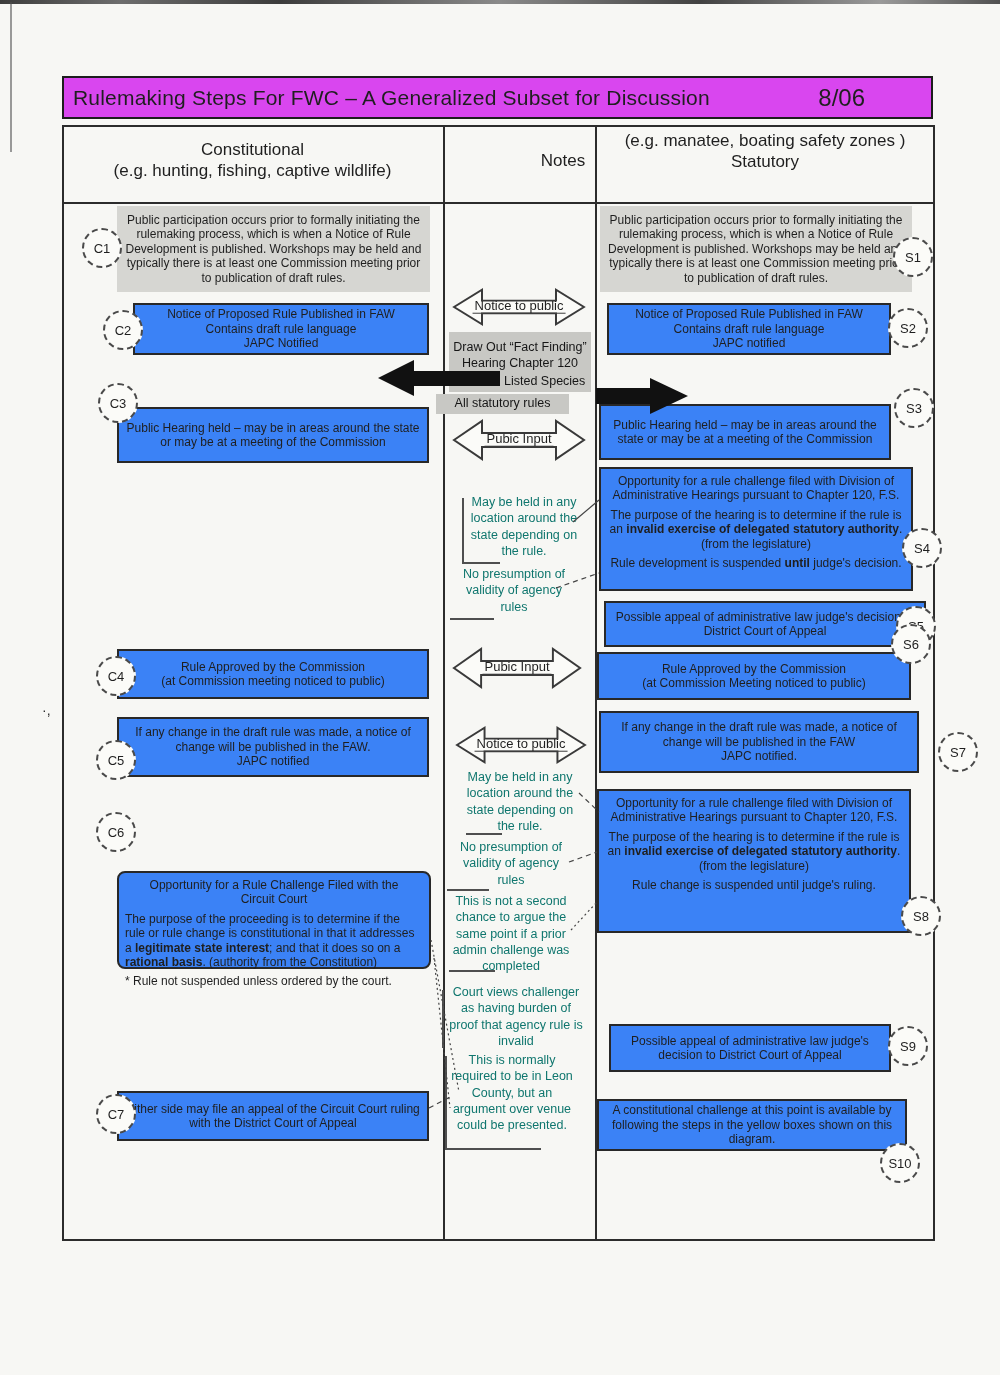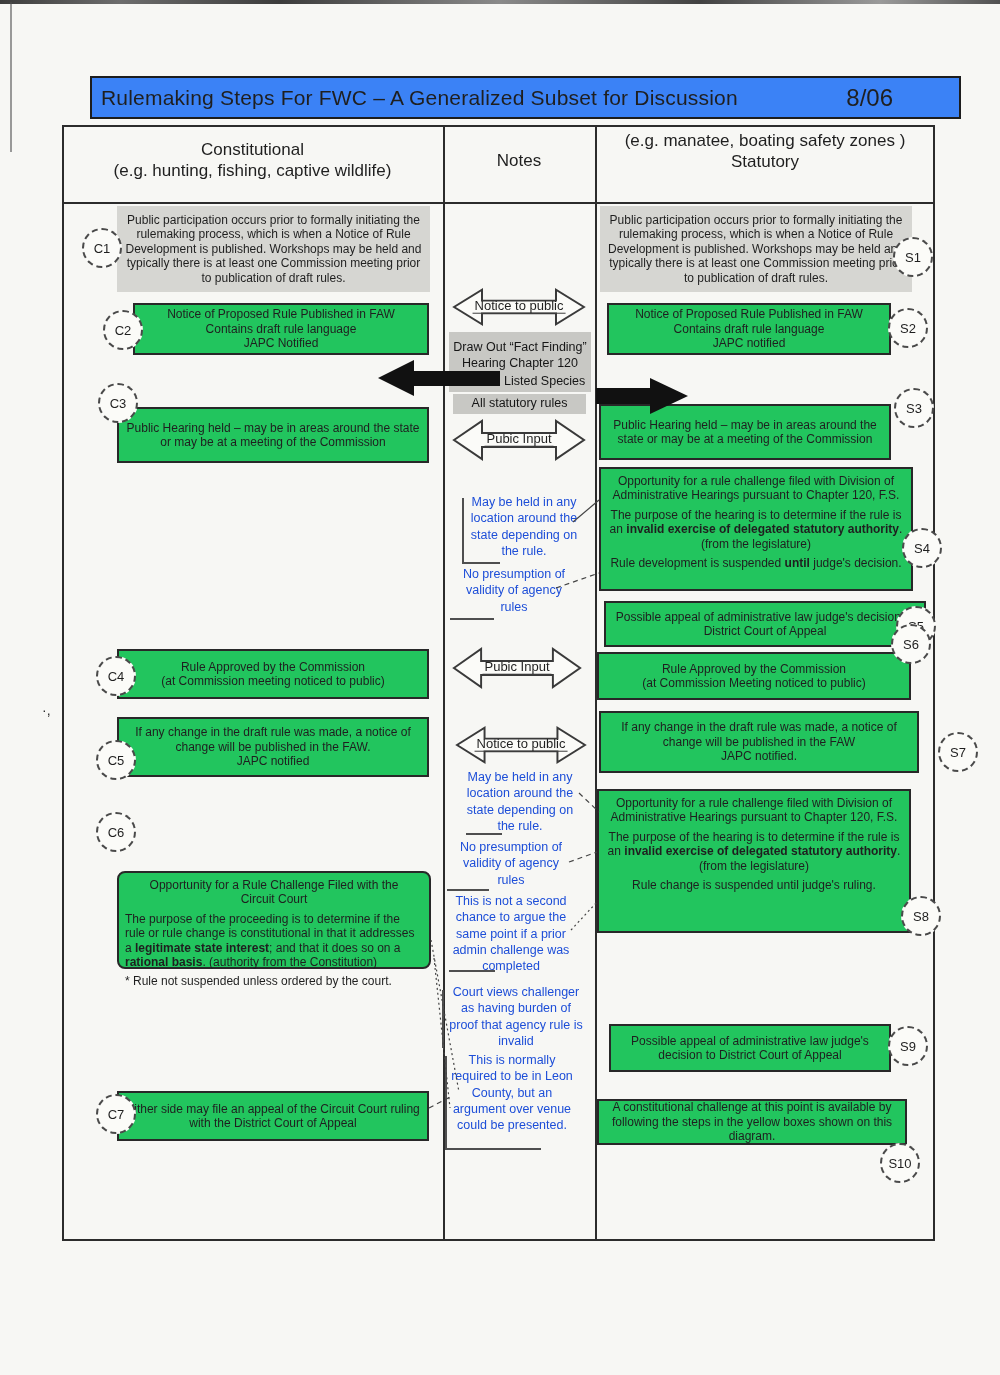--- a/index.html
+++ b/index.html
@@ -3,40 +3,40 @@
 <meta charset="utf-8">
 <style>
   html,body{margin:0;padding:0;background:#e9e9e6;}
   .sheet{position:relative;width:1000px;height:1375px;background:#f7f7f4;
          font-family:"Liberation Sans",sans-serif;color:#1f1f1f;overflow:hidden;}
   .scan-top{position:absolute;left:0;top:0;width:100%;height:4px;
     background:linear-gradient(90deg,#1b1b1b 0%,#555 12%,#1b1b1b 28%,#777 50%,#222 70%,#8a8a8a 88%,#333 100%);opacity:.85;}
   .scan-left{position:absolute;left:10px;top:2px;width:2px;height:150px;background:#4c4c4c;opacity:.55;}
   .margin-mark{position:absolute;left:42px;top:702px;font-size:14px;color:#2c2c2c;}
   .titlebox{position:absolute;left:62px;top:76px;width:871px;height:43px;border:2px solid #1d1d1d;
-            background:#3b82f6;display:flex;align-items:center;box-sizing:border-box;margin-left:28px;}
+            background:#d946ef;display:flex;align-items:center;box-sizing:border-box;}
   .title{font-size:21px;padding-left:9px;letter-spacing:.2px;white-space:nowrap;}
   .date{margin-left:auto;margin-right:66px;font-size:24px;}
   .grid{position:absolute;left:62px;top:125px;width:873px;height:1116px;border:2px solid #2c2c2c;box-sizing:border-box;}
   .vline{position:absolute;top:0;bottom:0;width:2px;background:#2c2c2c;}
   .headline{position:absolute;left:0;right:0;top:75px;height:2px;background:#2c2c2c;}
   .colhead{position:absolute;text-align:center;font-size:17px;line-height:1.25;}
-  .box{position:absolute;border:2px solid #282828;background:#22c55e;font-size:12px;line-height:1.2;
+  .box{position:absolute;border:2px solid #282828;background:#3b82f6;font-size:12px;line-height:1.2;
        display:flex;flex-direction:column;justify-content:center;text-align:center;
        padding:3px 6px;box-sizing:border-box;}
   .box.gray{background:#d6d6d2;border:none;}
   .box .ln{display:block;}
   .box .para{margin:5px 0 0 0;}
   .leftalign{text-align:left;}
   .circle{position:absolute;width:36px;height:36px;border:2px dashed #4a4a4a;border-radius:50%;
           background:#fbfbf8;display:flex;align-items:center;justify-content:center;
           font-size:13px;z-index:5;}
   .gnote{position:absolute;background:#c8c8c4;font-size:12.5px;line-height:1.25;text-align:center;
          display:flex;flex-direction:column;justify-content:center;padding:1px 3px;box-sizing:border-box;color:#161616;}
-  .fnote{position:absolute;font-size:12.5px;line-height:1.3;text-align:center;color:#1d4ed8;}
+  .fnote{position:absolute;font-size:12.5px;line-height:1.3;text-align:center;color:#0f766e;}
   .darrow{position:absolute;}
   .darrow svg{position:absolute;left:0;top:0;width:100%;height:100%;}
   .darrow polygon{fill:#fbfbf8;stroke:#3a3a3a;stroke-width:2;}
   .alabel{position:absolute;left:50%;top:50%;transform:translate(-50%,-58%);font-size:13px;
           border-bottom:1.5px solid #3e3e3e;white-space:nowrap;padding:0 2px;background:transparent;}
   .scanline{position:absolute;background:#4f4f4f;}
   .overlay{position:absolute;left:0;top:0;width:1000px;height:1375px;pointer-events:none;z-index:4;}
   b{font-weight:bold;}
 </style>
 </head>
@@ -55,21 +55,21 @@
   <div class="grid">
     <div class="vline" style="left:379px;"></div>
     <div class="vline" style="left:531px;"></div>
     <div class="headline"></div>
   </div>
 
   <div class="colhead" style="left:80px;top:139px;width:345px;">
     <div>Constitutional</div>
     <div>(e.g. hunting, fishing, captive wildlife)</div>
   </div>
-  <div class="colhead" style="left:443px;top:150px;width:152px;">
+  <div class="colhead" style="left:443px;top:150px;width:152px;padding-left:44px;">
     <div>Notes</div>
   </div>
   <div class="colhead" style="left:615px;top:130px;width:300px;">
     <div>(e.g.  manatee, boating safety zones )</div>
     <div>Statutory</div>
   </div>
 
   <div class="circle" style="left:82px;top:228px;">
       <span>C1</span>
     </div>
@@ -134,21 +134,21 @@
     <span class="alabel">Notice to public</span>
   </div>
 
   <div class="gnote" style="left:449px;top:332px;width:142px;height:48px;">
     <span>Draw Out “Fact Finding”</span>
     <span>Hearing Chapter 120</span>
   </div>
   <div class="gnote" style="left:449px;top:372px;width:142px;height:20px;">
     <span>Phase 1 Listed Species</span>
   </div>
-  <div class="gnote" style="left:453px;top:394px;width:133px;height:20px;">
+  <div class="gnote" style="left:436px;top:394px;width:133px;height:20px;">
     <span>All statutory rules</span>
   </div>
 
   <div class="darrow" style="left:452px;top:418px;width:134px;height:44px;">
     <svg viewBox="0 0 134 44" preserveAspectRatio="none">
         <polygon points="2,22 30,3 30,15 104,15 104,3 132,22 104,41 104,29 30,29 30,41"></polygon>
       </svg>
     <span class="alabel">Pubic Input</span>
   </div>
 
@@ -276,21 +276,21 @@
   <div class="circle" style="left:888px;top:1026px;">
       <span>S9</span>
     </div>
   <div class="box" style="left:609px;top:1024px;width:282px;height:48px;">
     <span>Possible appeal of administrative law judge's decision to District Court of Appeal</span>
   </div>
 
   <div class="circle" style="left:880px;top:1143px;">
       <span>S10</span>
     </div>
-  <div class="box" style="left:597px;top:1099px;width:310px;height:46px;">
+  <div class="box" style="left:597px;top:1099px;width:310px;height:52px;">
     <span>A constitutional challenge at this point is available by following the steps in the yellow boxes shown on this diagram.</span>
   </div>
 
   <svg class="overlay">
     <polygon points="378,378 414,360 414,371 500,371 500,386 414,386 414,396" fill="#111"></polygon>
     <polygon points="688,396 650,378 650,388 596,388 596,404 650,404 650,414" fill="#111"></polygon>
     <line x1="573" y1="522" x2="599" y2="500" stroke="#444" stroke-width="1.2"></line>
     <line x1="556" y1="588" x2="599" y2="573" stroke="#444" stroke-width="1.2" stroke-dasharray="5,4"></line>
     <line x1="579" y1="793" x2="599" y2="812" stroke="#444" stroke-width="1.2" stroke-dasharray="5,4"></line>
     <line x1="569" y1="862" x2="597" y2="852" stroke="#444" stroke-width="1.2" stroke-dasharray="5,4"></line>

